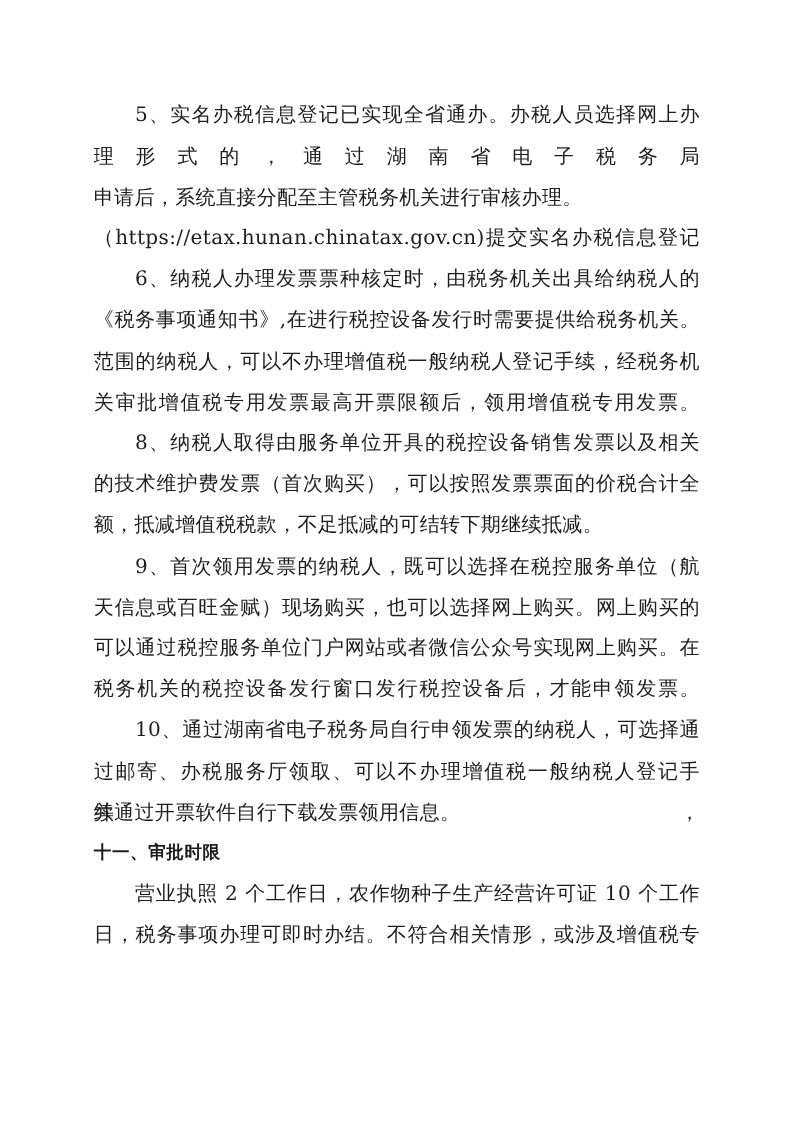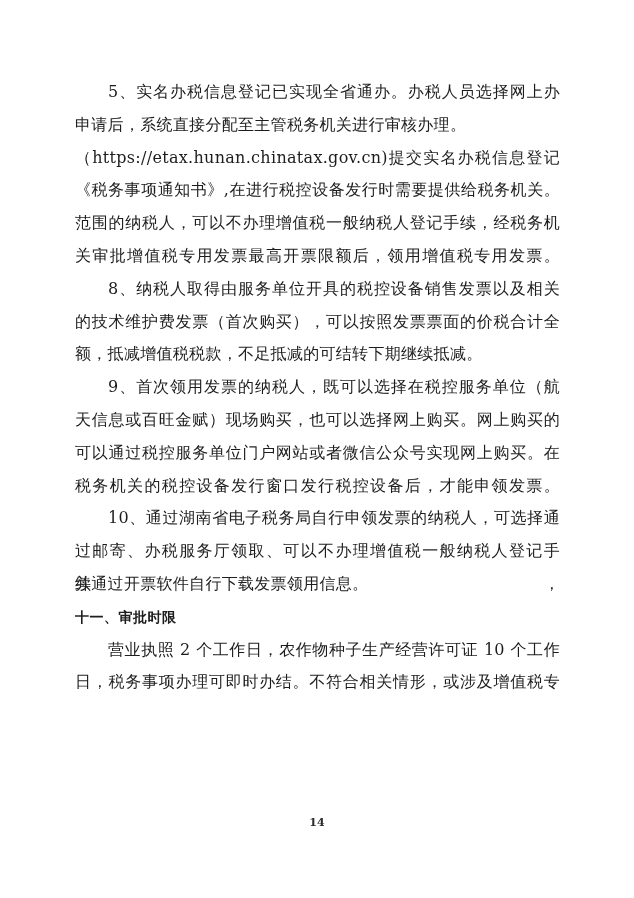--- a/index.html
+++ b/index.html
@@ -63,33 +63,34 @@
     color: #2a2a2a;
     font-family: "DejaVu Serif", "Liberation Serif", serif;
   }
 </style>
 </head>
 <body>
 
 <div class="page">
   <div class="text-body">
       <div class="line indent fill">5、实名办税信息登记已实现全省通办。办税人员选择网上办</div>
+      <div class="line fill">理形式的，通过湖南省电子税务局</div>
       <div class="line">申请后，系统直接分配至主管税务机关进行审核办理。</div>
       <div class="line fill">（https://etax.hunan.chinatax.gov.cn)提交实名办税信息登记</div>
+      <div class="line indent fill">6、纳税人办理发票票种核定时，由税务机关出具给纳税人的</div>
       <div class="line fill">《税务事项通知书》,在进行税控设备发行时需要提供给税务机关。</div>
       <div class="line fill">范围的纳税人，可以不办理增值税一般纳税人登记手续，经税务机</div>
       <div class="line fill">关审批增值税专用发票最高开票限额后，领用增值税专用发票。</div>
       <div class="line indent fill">8、纳税人取得由服务单位开具的税控设备销售发票以及相关</div>
       <div class="line fill">的技术维护费发票（首次购买），可以按照发票票面的价税合计全</div>
       <div class="line">额，抵减增值税税款，不足抵减的可结转下期继续抵减。</div>
       <div class="line indent fill">9、首次领用发票的纳税人，既可以选择在税控服务单位（航</div>
       <div class="line fill">天信息或百旺金赋）现场购买，也可以选择网上购买。网上购买的</div>
       <div class="line fill">可以通过税控服务单位门户网站或者微信公众号实现网上购买。在</div>
       <div class="line fill">税务机关的税控设备发行窗口发行税控设备后，才能申领发票。</div>
       <div class="line indent fill">10、通过湖南省电子税务局自行申领发票的纳税人，可选择通</div>
       <div class="line fill">过邮寄、办税服务厅领取、可以不办理增值税一般纳税人登记手续，</div>
       <div class="line">并通过开票软件自行下载发票领用信息。</div>
       <div class="line heading">十一、审批时限</div>
       <div class="line indent fill">营业执照 2 个工作日，农作物种子生产经营许可证 10 个工作</div>
       <div class="line fill">日，税务事项办理可即时办结。不符合相关情形，或涉及增值税专</div>
     </div>
-  <div class="page-number">14</div>
 </div>
 
 </body></html>

